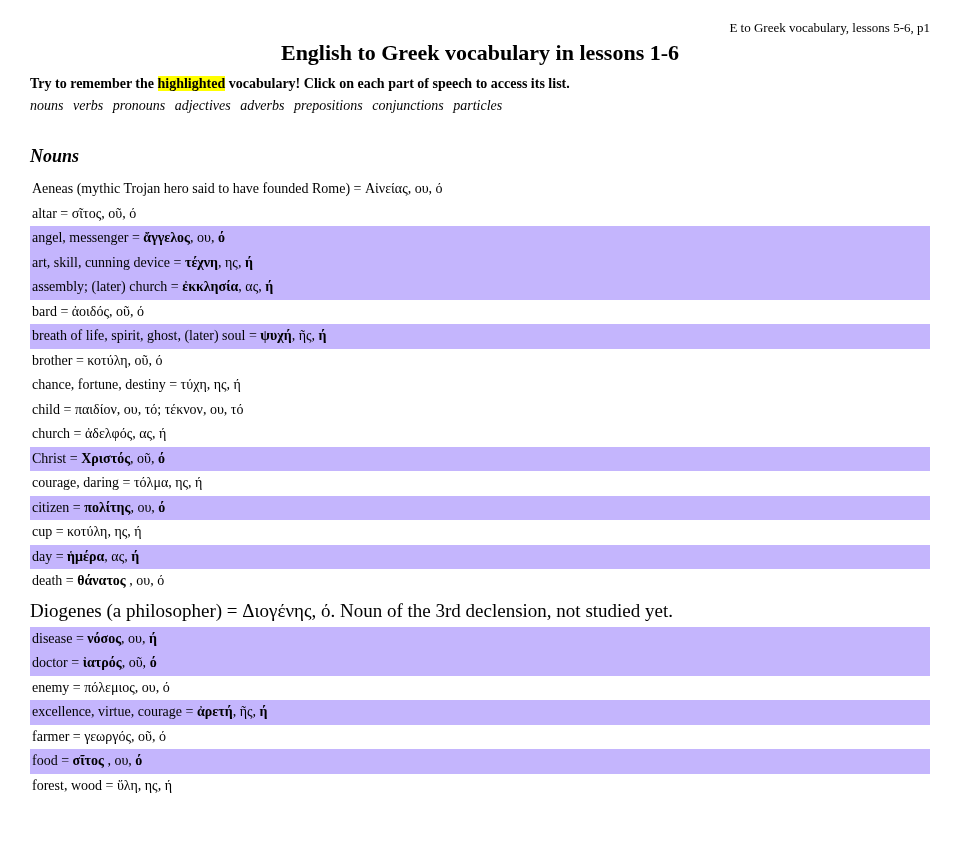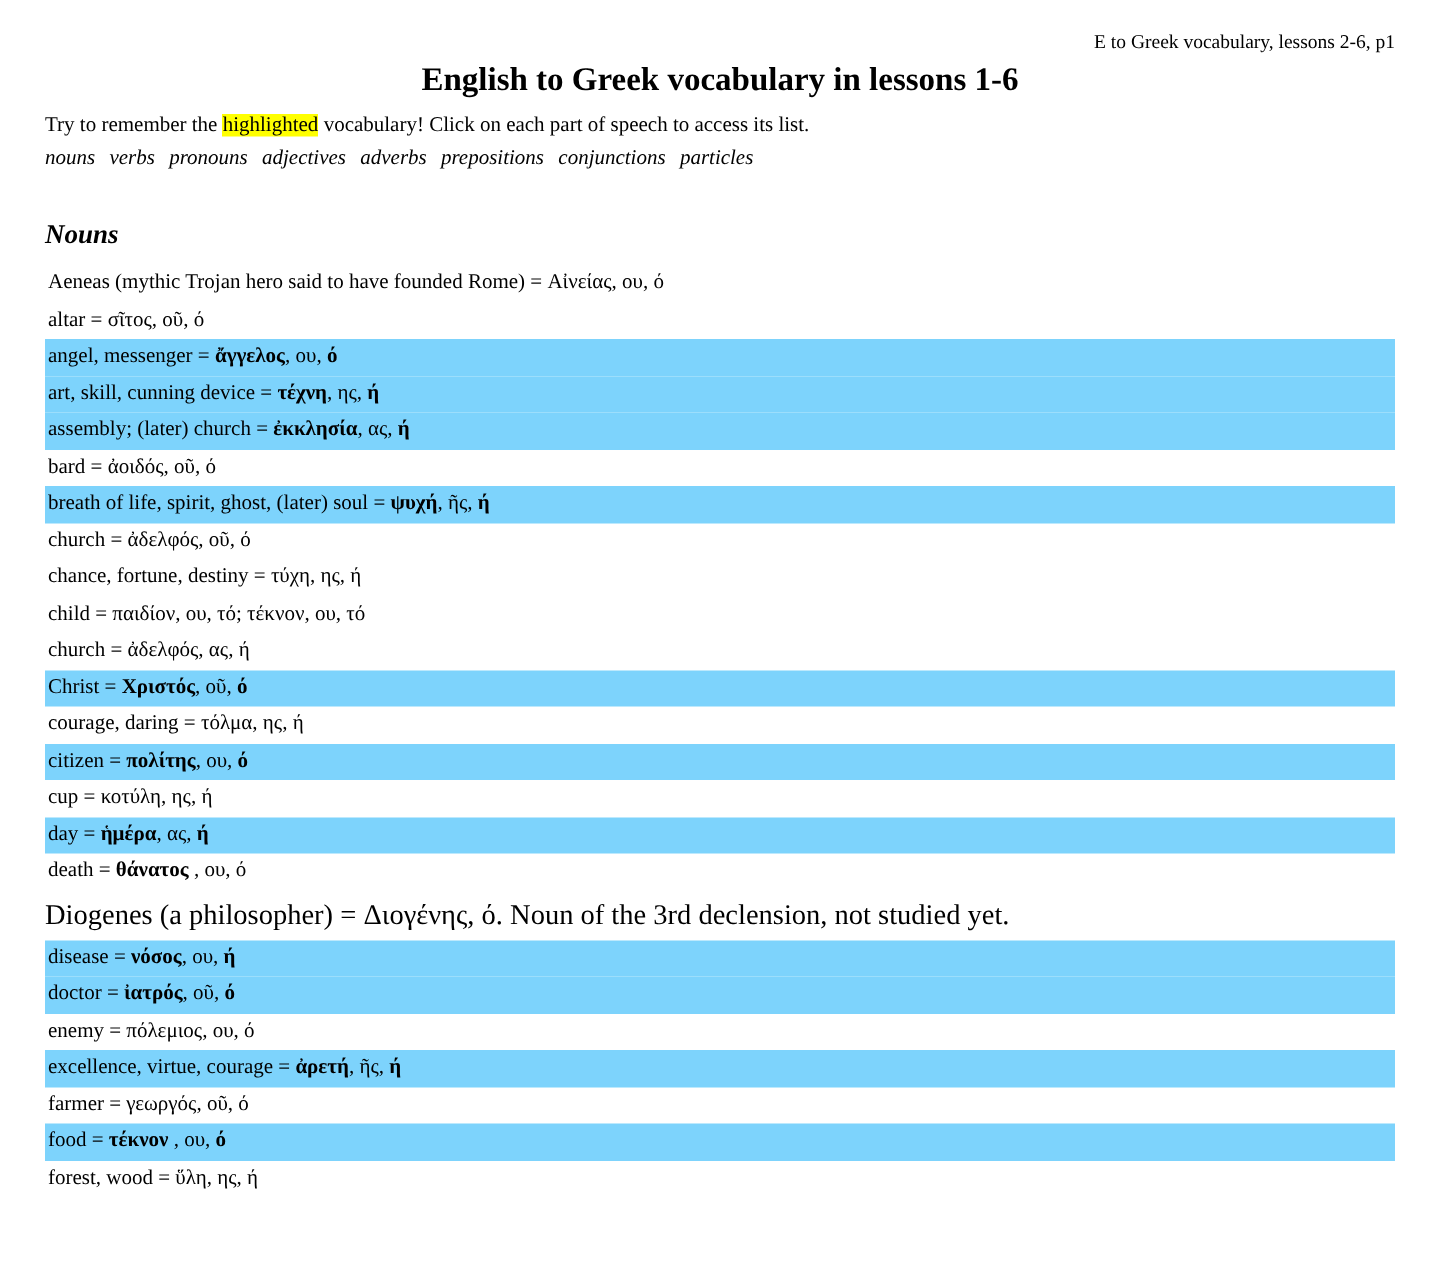--- a/index.html
+++ b/index.html
@@ -18,20 +18,21 @@
     }
     .page-title {
       text-align: center;
       font-size: 22px;
       font-weight: bold;
       margin-bottom: 10px;
     }
     .intro-line {
       font-size: 14px;
       margin-bottom: 6px;
+      font-weight: bold;
     }
     .highlight {
       background-color: #ffff00;
     }
     .nav-links {
       font-size: 14px;
       font-style: italic;
       margin-bottom: 32px;
     }
     .nav-links a, .nav-links span.nav-item {
@@ -45,34 +46,34 @@
       font-weight: bold;
       font-style: italic;
       margin: 10px 0 10px 0;
     }
     .vocab-entry {
       font-size: 14px;
       line-height: 1.75;
       padding-left: 2px;
     }
     .vocab-entry.highlighted {
-      background-color: #7dd3fc;
+      background-color: #c4b5fd;
     }
     .bold-greek {
       font-weight: bold;
     }
     .note-line {
       font-size: 19px;
       line-height: 1.75;
     }
   </style>
 </head>
 <body>
 
-<div class="top-right">E to Greek vocabulary,  lessons 2-6, p1</div>
+<div class="top-right">E to Greek vocabulary,  lessons 5-6, p1</div>
 
 <div class="page-title">English to Greek vocabulary in lessons 1-6</div>
 
 <div class="intro-line">
   Try to remember the <span class="highlight">highlighted</span> vocabulary! Click on each part of speech to access its list.
 </div>
 
 <div class="nav-links">
   <span class="nav-item">nouns</span>
   <span class="nav-item">verbs</span>
@@ -88,32 +89,32 @@
 
 <div>
 
   <div class="vocab-entry">Aeneas (mythic Trojan hero said to have founded Rome) = Αἰνείας, ου, ό</div>
   <div class="vocab-entry">altar = σῖτος, οῦ, ό</div>
   <div class="vocab-entry highlighted">angel, messenger = <span class="bold-greek">ἄγγελος</span>, ου, <span class="bold-greek">ό</span></div>
   <div class="vocab-entry highlighted">art, skill, cunning device = <span class="bold-greek">τέχνη</span>, ης, <span class="bold-greek">ή</span></div>
   <div class="vocab-entry highlighted">assembly; (later) church = <span class="bold-greek">ἐκκλησία</span>, ας, <span class="bold-greek">ή</span></div>
   <div class="vocab-entry">bard = ἀοιδός, οῦ, ό</div>
   <div class="vocab-entry highlighted">breath of life, spirit, ghost, (later) soul = <span class="bold-greek">ψυχή</span>, ῆς, <span class="bold-greek">ή</span></div>
-  <div class="vocab-entry">church = ἀδελφός, οῦ, ό</div>
+  <div class="vocab-entry">brother = κοτύλη, οῦ, ό</div>
   <div class="vocab-entry">chance, fortune, destiny = τύχη, ης, ή</div>
   <div class="vocab-entry">child = παιδίον, ου, τό; τέκνον, ου, τό</div>
   <div class="vocab-entry">church = ἀδελφός, ας, ή</div>
   <div class="vocab-entry highlighted">Christ =  <span class="bold-greek">Χριστός</span>, οῦ, <span class="bold-greek">ό</span></div>
   <div class="vocab-entry">courage, daring = τόλμα, ης, ή</div>
   <div class="vocab-entry highlighted">citizen = <span class="bold-greek">πολίτης</span>, ου, <span class="bold-greek">ό</span></div>
   <div class="vocab-entry">cup = κοτύλη, ης, ή</div>
   <div class="vocab-entry highlighted">day = <span class="bold-greek">ἡμέρα</span>, ας, <span class="bold-greek">ή</span></div>
   <div class="vocab-entry">death =  <span class="bold-greek">θάνατος</span> , ου, ό</div>
   <div class="note-line">Diogenes (a philosopher) = Διογένης, ό.  Noun of the 3rd declension, not studied yet.</div>
   <div class="vocab-entry highlighted">disease = <span class="bold-greek">νόσος</span>, ου, <span class="bold-greek">ή</span></div>
   <div class="vocab-entry highlighted">doctor =  <span class="bold-greek">ἰατρός</span>, οῦ, <span class="bold-greek">ό</span></div>
   <div class="vocab-entry">enemy = πόλεμιος, ου, ό</div>
   <div class="vocab-entry highlighted">excellence, virtue, courage = <span class="bold-greek">ἀρετή</span>, ῆς, <span class="bold-greek">ή</span></div>
   <div class="vocab-entry">farmer = γεωργός, οῦ, ό</div>
-  <div class="vocab-entry highlighted">food = <span class="bold-greek">τέκνον</span> , ου, <span class="bold-greek">ό</span></div>
+  <div class="vocab-entry highlighted">food = <span class="bold-greek">σῖτος</span> , ου, <span class="bold-greek">ό</span></div>
   <div class="vocab-entry">forest, wood = ὕλη, ης, ή</div>
 
 </div>
 
 </body></html>

